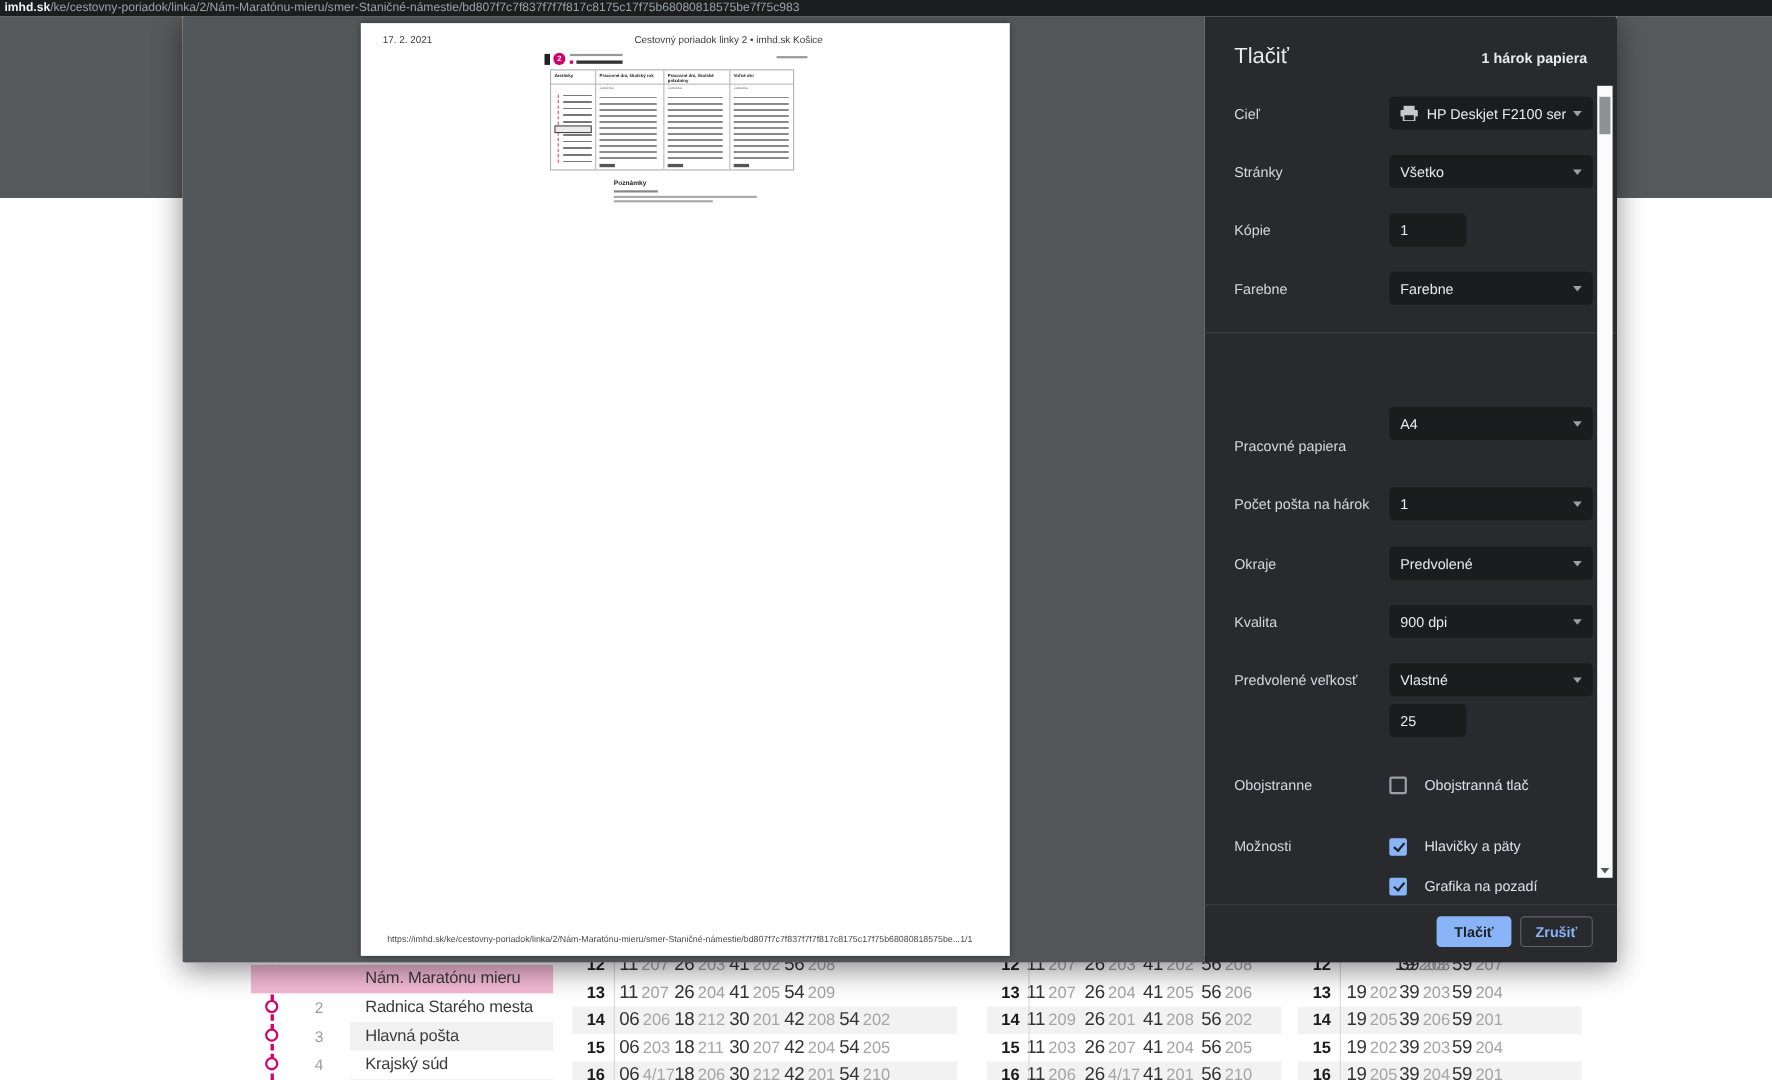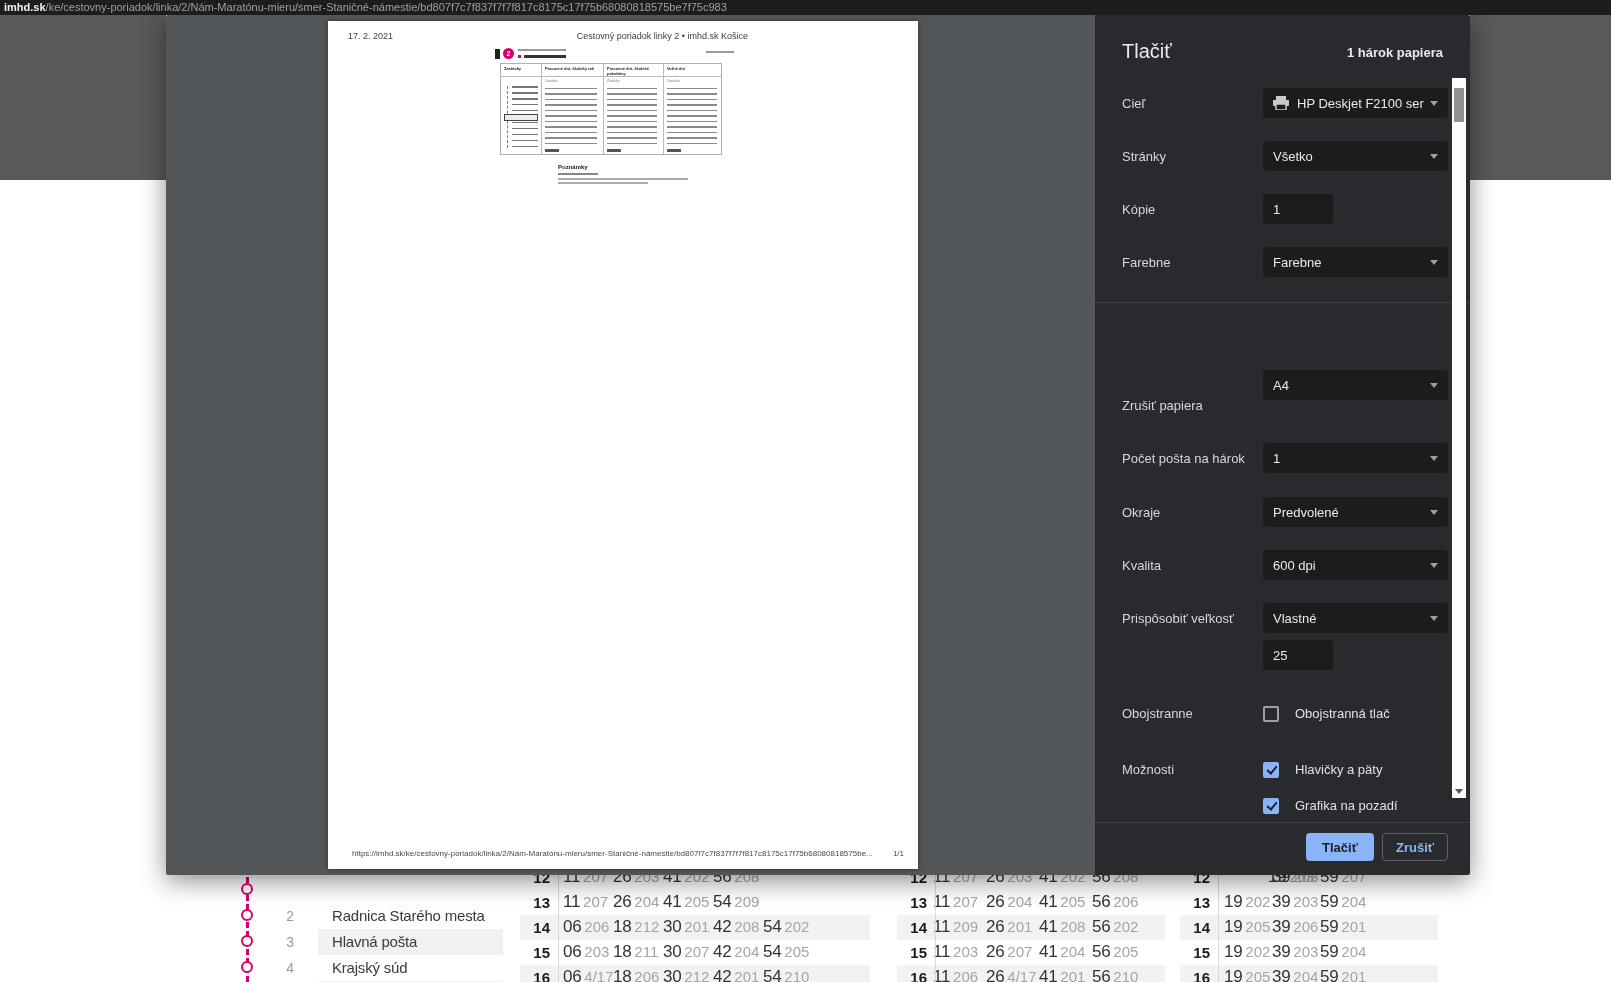--- a/index.html
+++ b/index.html
@@ -58,21 +58,21 @@
   .mini-h{position:absolute;font-size:7px;font-weight:bold;color:#222;transform:scale(.57);transform-origin:0 0;width:100px;line-height:1.15;}
   .mini-sub{position:absolute;font-size:7px;color:#777;transform:scale(.45);transform-origin:0 0;width:100px;}
   .stripes{position:absolute;background:repeating-linear-gradient(180deg,#8a8a8a 0 1.5px,transparent 1.5px 5.5px);}
   .stripes.light{background:repeating-linear-gradient(180deg,#777 0 1.5px,transparent 1.5px 6px);}
   .mini-route{position:absolute;left:6px;top:22px;height:62px;width:0;border-left:1px dashed #d4006a;opacity:.75;}
   .mini-hl{position:absolute;left:3px;top:50px;width:34px;height:7px;border:1px solid #444;background:#ececec;box-sizing:border-box;}
   .mini-sum{position:absolute;height:3px;background:#555;width:14px;}
   .mini-notes-title{position:absolute;left:230px;top:143px;font-size:6px;font-weight:bold;color:#222;}
   .mini-note{position:absolute;height:2px;background:#aaa;}
   .sheet-url{position:absolute;left:24px;top:828px;font-size:8px;color:#4a4a4a;white-space:nowrap;}
-  .sheet-pages{position:absolute;left:520px;top:828px;width:36px;text-align:right;font-size:8px;color:#4a4a4a;margin-left:20px;}
+  .sheet-pages{position:absolute;left:520px;top:828px;width:36px;text-align:right;font-size:8px;color:#4a4a4a;}
 
   
   .panel{position:absolute;left:929px;top:0;width:375px;height:860px;background:#292a2d;border-radius:0 2px 2px 0;color:#dee1e6;}
   .panel-title{position:absolute;left:27px;top:25px;font-size:20px;color:#e8eaed;}
   .sheets-info{position:absolute;right:27px;top:30px;font-size:13px;font-weight:bold;color:#e8eaed;}
   .lbl{position:absolute;left:27px;font-size:13px;color:#d5d8dc;white-space:nowrap;}
   .sel,.inp{position:absolute;left:168px;width:185px;height:30px;background:#1b1c1e;border-radius:4px;box-sizing:border-box;border:none;}
   .sel{display:flex;align-items:center;padding:0 24px 0 10px;cursor:pointer;}
   .sel .val{font-size:13px;color:#e8eaed;white-space:nowrap;overflow:hidden;}
   .caret{position:absolute;right:10px;top:13px;width:0;height:0;border-left:4.5px solid transparent;border-right:4.5px solid transparent;border-top:5px solid #9aa0a6;}
@@ -100,20 +100,25 @@
 
 <div class="abs page-header-left"></div>
 <div class="abs page-header-right"></div>
 
 <div class="abs stops-list">
   <div class="route-line"></div>
   <div class="route-dot" style="top:6px"></div>
   <div class="route-dot" style="top:32px"></div>
   <div class="route-dot" style="top:58px"></div>
   <div class="route-dot" style="top:84px"></div>
+<div class="stop-row hl" style="top: 0px;">
+      <div class="band"></div>
+      <span class="stop-num"></span>
+      <span class="stop-name">Nám. Maratónu mieru</span>
+    </div>
     <div class="stop-row" style="top: 26px;">
       <div class="band"></div>
       <span class="stop-num">2</span>
       <span class="stop-name">Radnica Starého mesta</span>
     </div>
     <div class="stop-row zebra" style="top: 52px;">
       <div class="band"></div>
       <span class="stop-num">3</span>
       <span class="stop-name">Hlavná pošta</span>
     </div>
@@ -326,45 +331,45 @@
 
     <div class="lbl" style="top:240px">Farebne</div>
     <div class="sel" style="top:232px">
       <span class="val">Farebne</span>
       <span class="caret"></span>
     </div>
 
     <div class="divider" style="top:287px"></div>
 
 
-    <div class="lbl" style="top:383px">Zrušiť papiera</div>
+    <div class="lbl" style="top:383px">Pracovné papiera</div>
     <div class="sel" style="top:355px">
       <span class="val">A4</span>
       <span class="caret"></span>
     </div>
 
     <div class="lbl" style="top:436px">Počet pošta na hárok</div>
     <div class="sel" style="top:428px">
       <span class="val">1</span>
       <span class="caret"></span>
     </div>
 
     <div class="lbl" style="top:490px">Okraje</div>
     <div class="sel" style="top:482px">
       <span class="val">Predvolené</span>
       <span class="caret"></span>
     </div>
 
     <div class="lbl" style="top:543px">Kvalita</div>
     <div class="sel" style="top:535px">
-      <span class="val">600 dpi</span>
-      <span class="caret"></span>
-    </div>
-
-    <div class="lbl" style="top:596px">Prispôsobiť veľkosť</div>
+      <span class="val">900 dpi</span>
+      <span class="caret"></span>
+    </div>
+
+    <div class="lbl" style="top:596px">Predvolené veľkosť</div>
     <div class="sel" style="top:588px">
       <span class="val">Vlastné</span>
       <span class="caret"></span>
     </div>
     <input class="inp" style="top: 625px;" value="25">
 
     <div class="lbl" style="top:691px">Obojstranne</div>
     <div class="cb" style="top:691px"></div>
     <div class="cb-label" style="top:691px">Obojstranná tlač</div>
 

